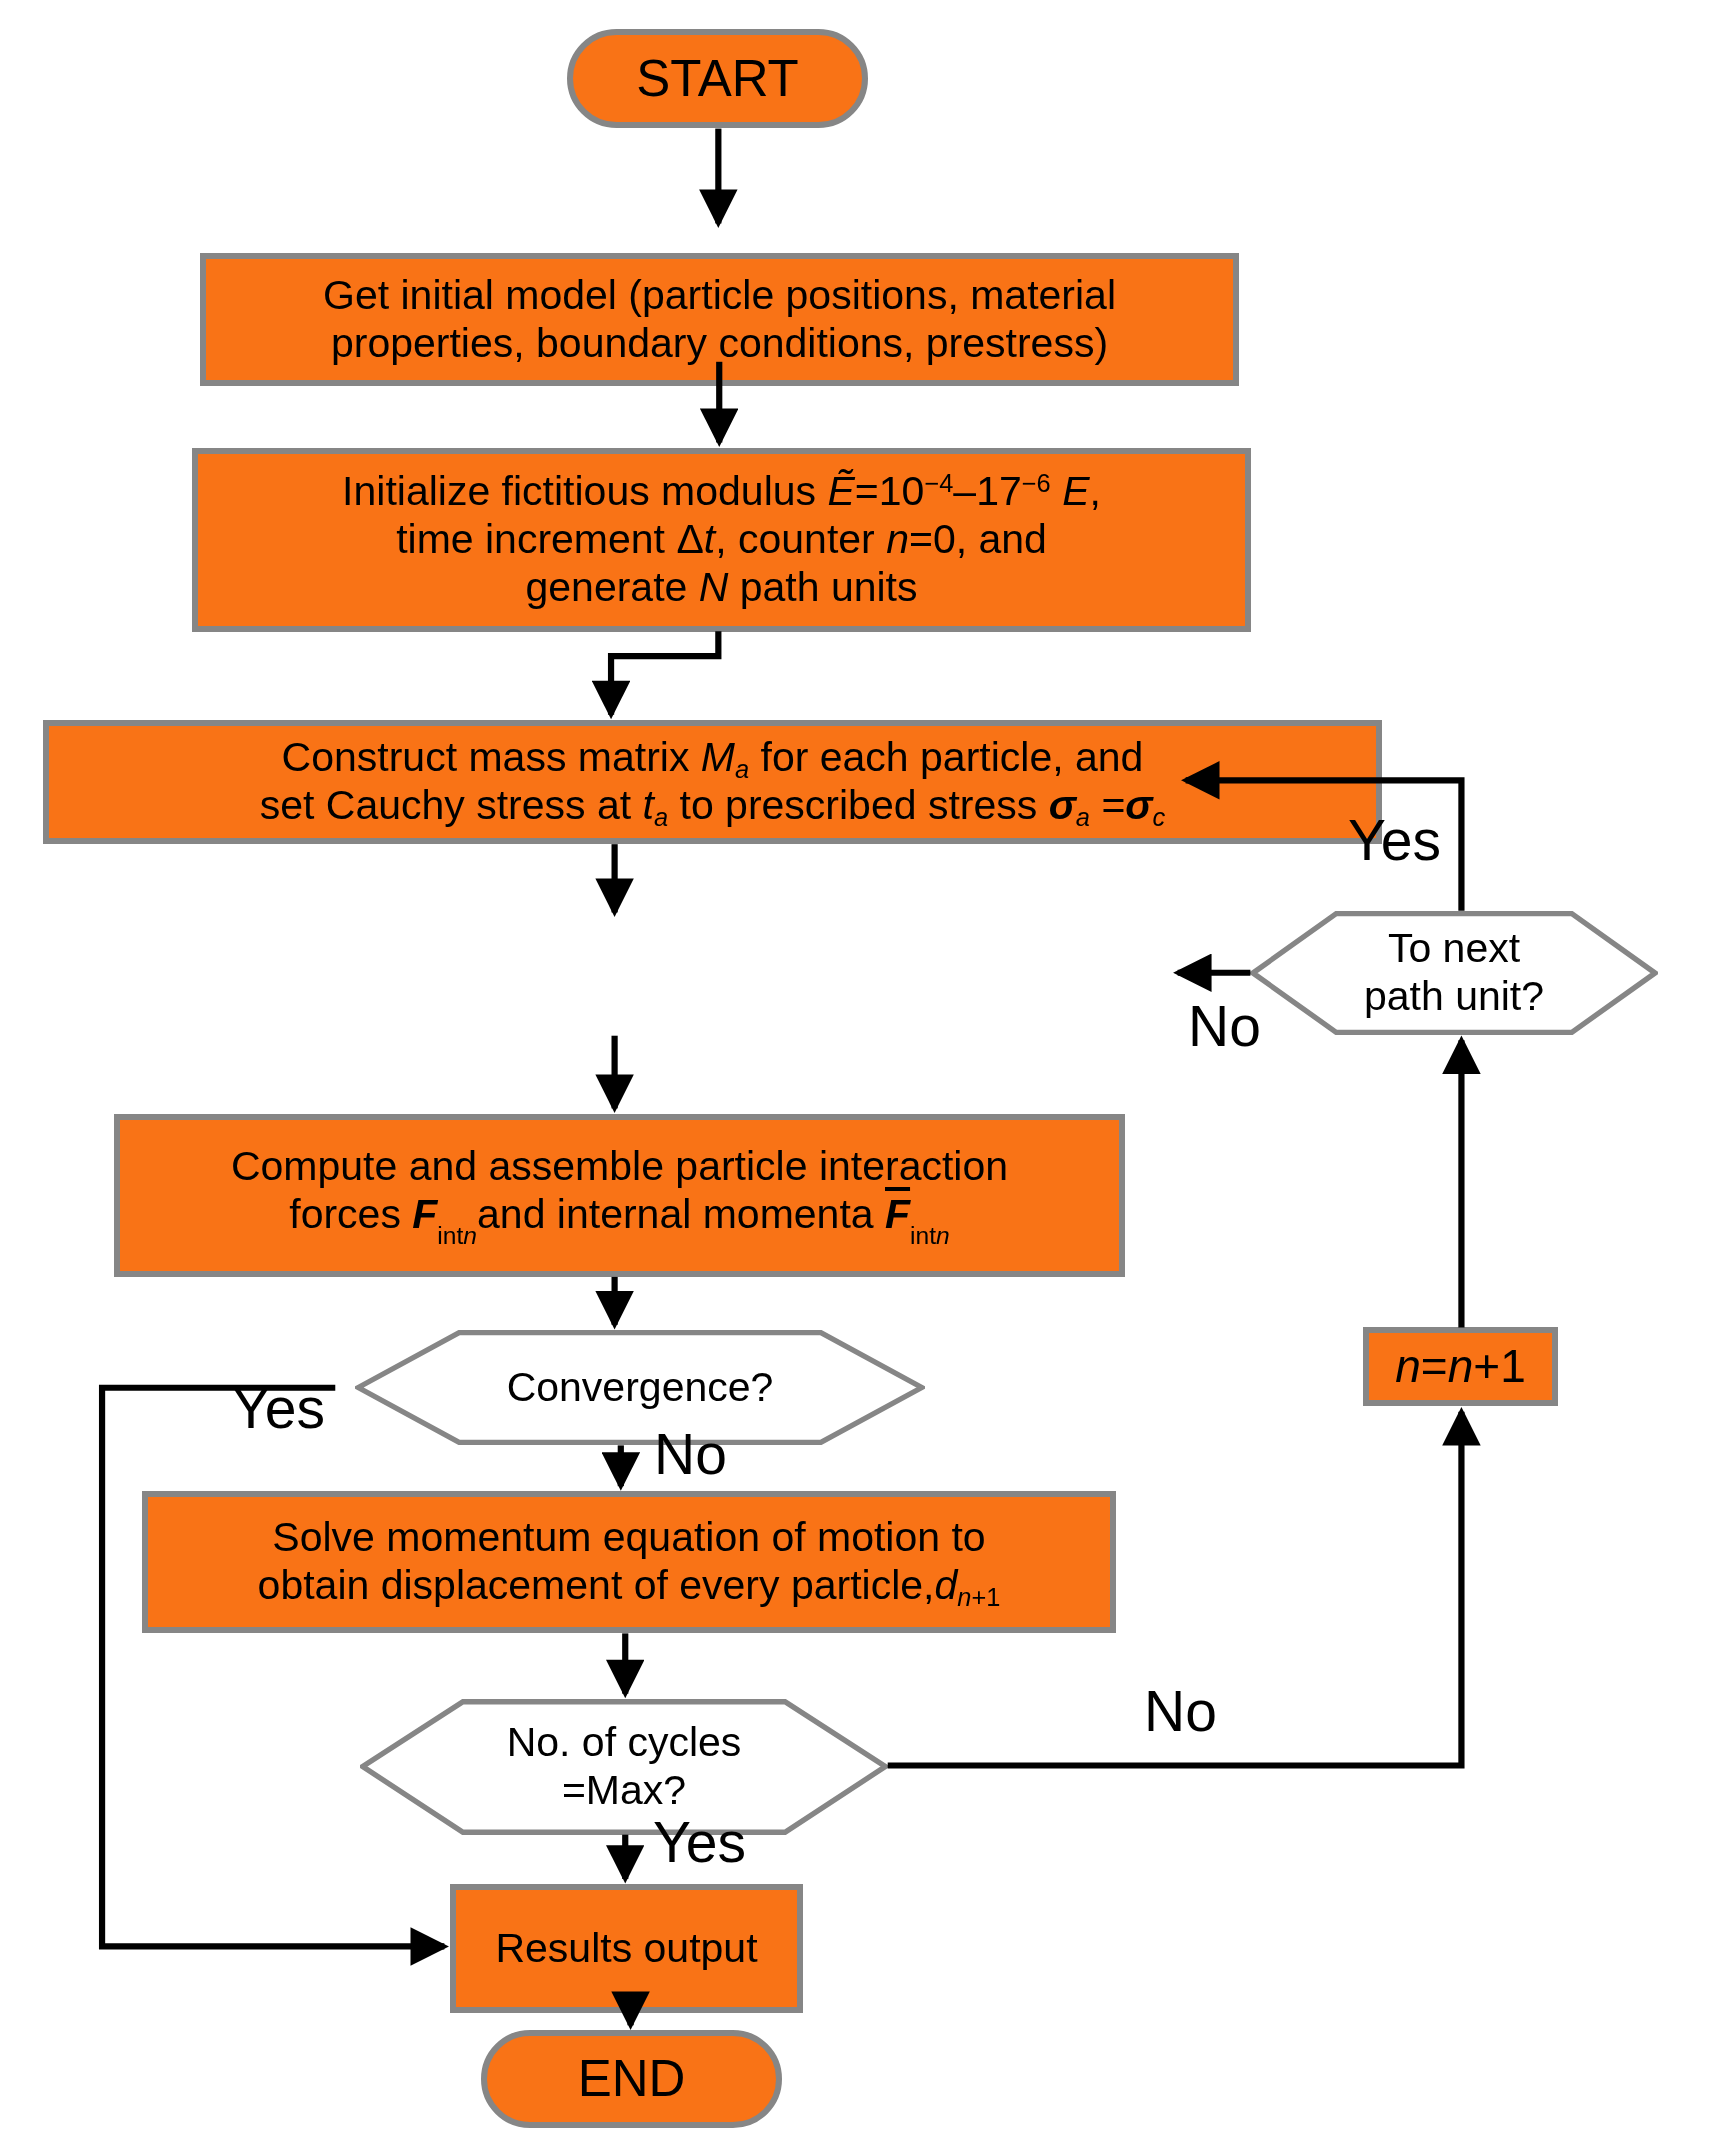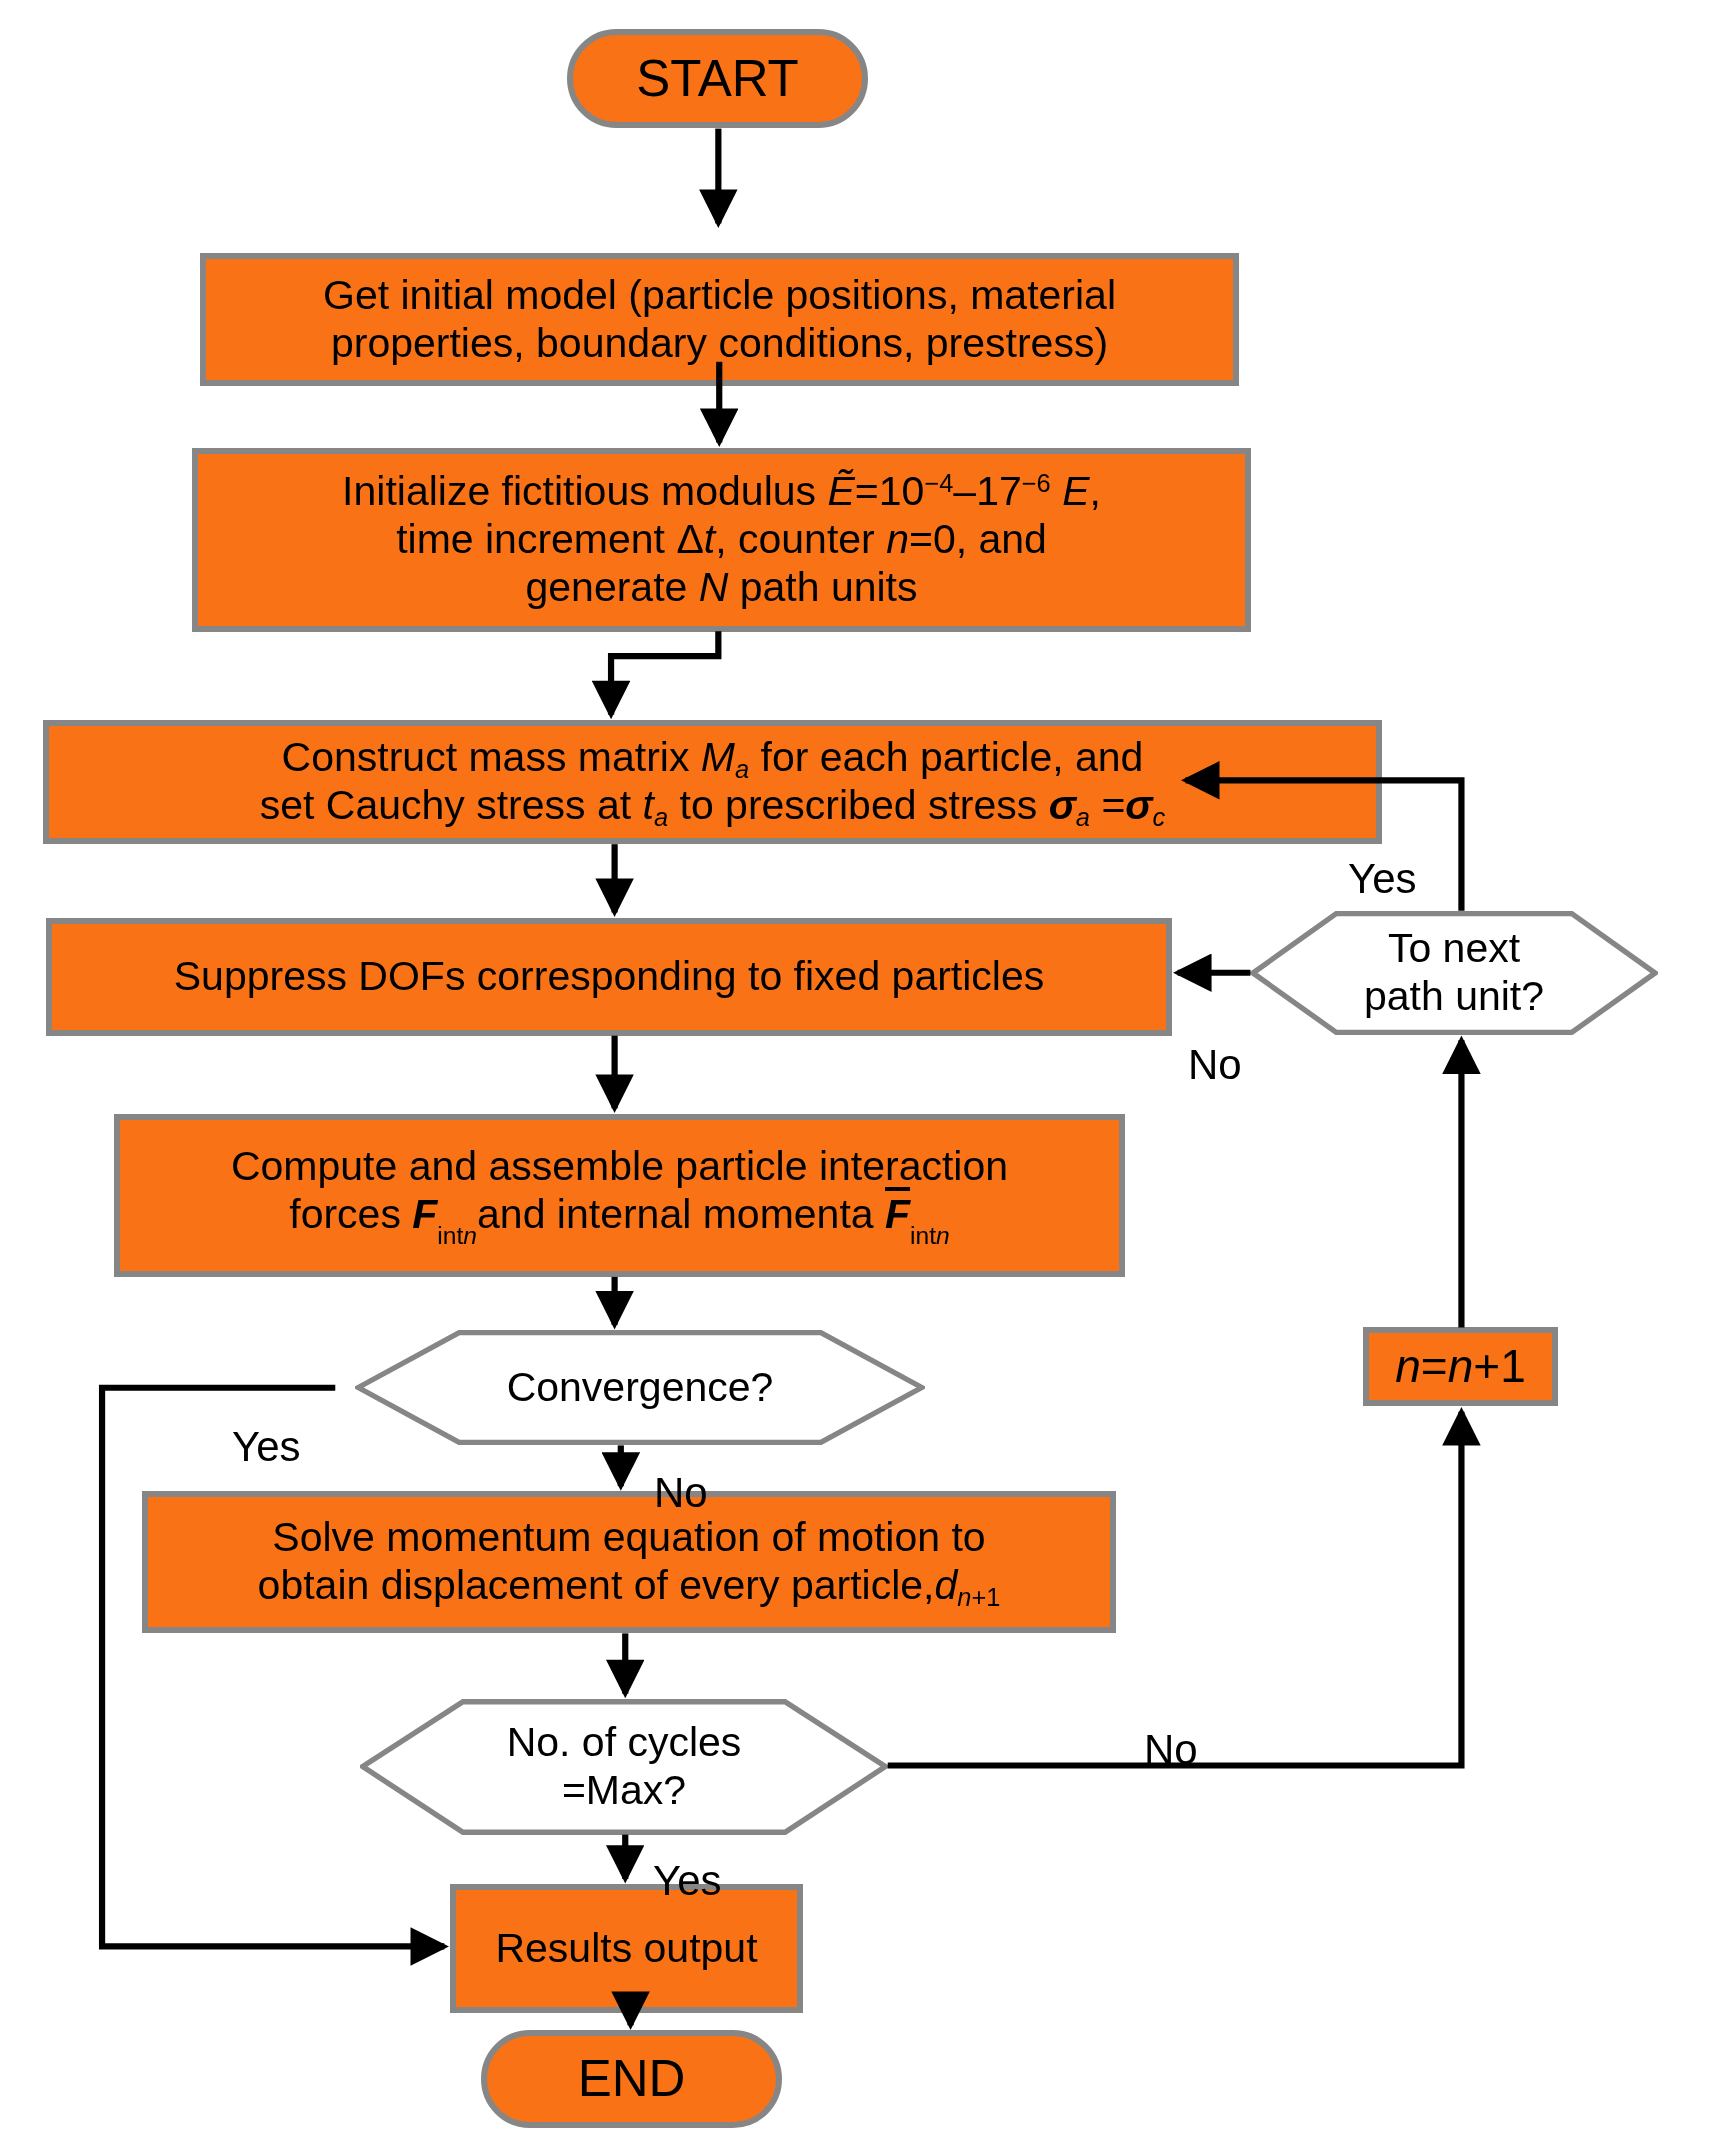--- a/index.html
+++ b/index.html
@@ -33,21 +33,21 @@
   .hex .hex-text{position:relative;z-index:1;}
   .i{font-style:italic;}
   .b{font-weight:bold;}
   .over{text-decoration:overline;}
   .sup{position:relative;top:-0.52em;font-size:0.62em;}
   .sub{position:relative;top:0.28em;font-size:0.62em;}
   .stk{display:inline-flex;flex-direction:row;align-items:flex-start;
        font-size:0.60em;line-height:1.02;vertical-align:-0.62em;text-align:left;}
   .stk .bot{font-style:italic;}
   .edge-label{
-    position:absolute;font-size:42px;line-height:1;white-space:nowrap;margin-top:46px;
+    position:absolute;font-size:57px;line-height:1;white-space:nowrap;
   }
   
   #n-start   {left:567px; top:29px;  width:301px; height:99px;}
   #n-box1    {left:200px; top:229px; width:1039px;height:133px;margin-top:24px;}
   #n-box2    {left:192px; top:448px; width:1059px;height:184px;}
   #n-box3    {left:43px;  top:720px; width:1339px;height:124px;text-align:right;}
   #n-box4    {left:46px;  top:918px;width:1126px;height:118px;}
   #n-box5    {left:114px; top:1114px;width:1011px;height:163px;}
   #n-conv    {left:355px; top:1330px;width:570px; height:116px;}
   #n-box6    {left:142px; top:1491px;width:974px;height:142px;}
@@ -84,23 +84,20 @@
       <div><span>Initialize fictitious modulus </span><span class="i">Ẽ</span><span>=10</span><span class="sup">−4</span><span>–17</span><span class="sup">−6</span><span> </span><span class="i">E</span><span>,</span></div>
       <div><span>time increment </span><span>Δ</span><span class="i">t</span><span>, counter </span><span class="i">n</span><span>=0, and</span></div>
       <div><span>generate </span><span class="i">N</span><span> path units</span></div>
     </div>
 
   <div id="n-box3" class="node rect">
       <div><span>Construct mass matrix </span><span class="i">M</span><span class="i sub">a</span><span> for each particle, and</span></div>
       <div><span>set Cauchy stress at </span><span class="i">t</span><span class="i sub">a</span><span> to prescribed stress </span><span class="i b">σ</span><span class="i sub">a</span><span> =</span><span class="i b">σ</span><span class="i sub">c</span></div>
     </div>
 
-  <div id="n-box4" class="node rect">
-      <div><span>Suppress DOFs corresponding to fixed particles</span></div>
-    </div>
 
   <div id="n-box5" class="node rect">
       <div><span>Compute and assemble particle interaction</span></div>
       <div><span>forces </span><span class="i b">F</span><span class="stk">
           <span class="top">int</span>
           <span class="bot">n</span>
         </span><span>and internal momenta </span><span class="i b over">F</span><span class="stk">
           <span class="top">int</span>
           <span class="bot">n</span>
         </span></div>

